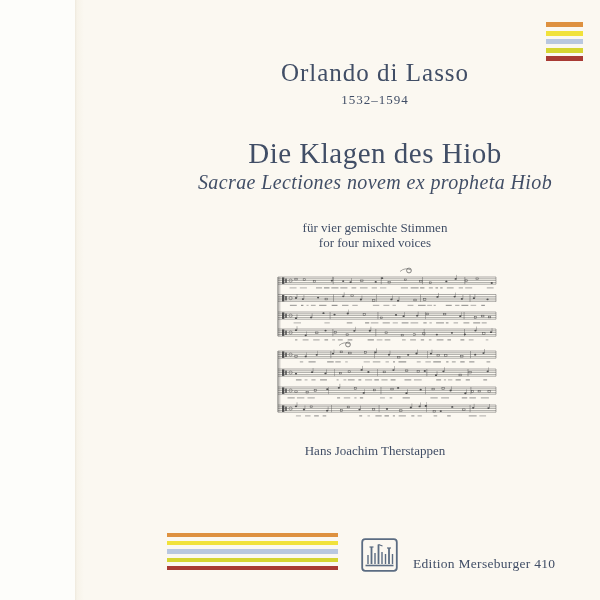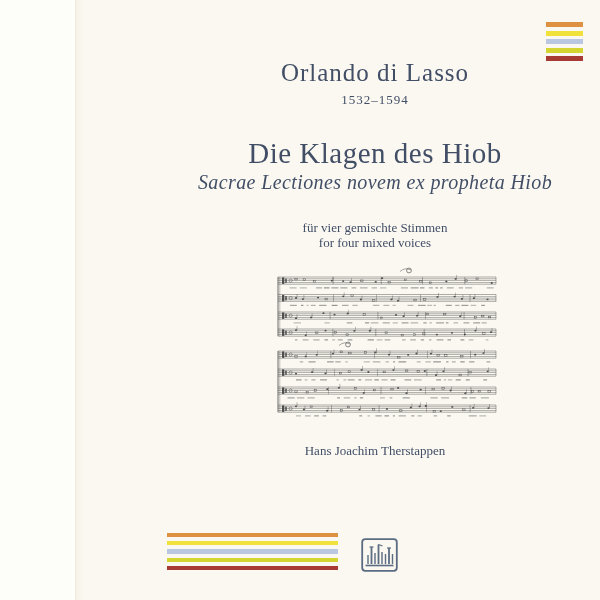--- a/index.html
+++ b/index.html
@@ -531,15 +531,16 @@
         <line x1="17.5" y1="26" x2="17.5" y2="6.5" stroke-width="1.8"></line>
         <line x1="17.5" y1="6.5" x2="21.5" y2="8" stroke-width="1.2"></line>
         <line x1="21" y1="26" x2="21" y2="14" stroke-width="1.4"></line>
         <line x1="24.5" y1="26" x2="24.5" y2="16" stroke-width="1.4"></line>
         <line x1="28" y1="26" x2="28" y2="10" stroke-width="1.8"></line>
         <line x1="26" y1="10" x2="30" y2="10" stroke-width="1.2"></line>
         <line x1="31.5" y1="26" x2="31.5" y2="16" stroke-width="1.4"></line>
       </svg>
     </div>
 
+    <div class="edition">Edition Merseburger 410</div>
 
   </div>
 </div>
 
 </body></html>

